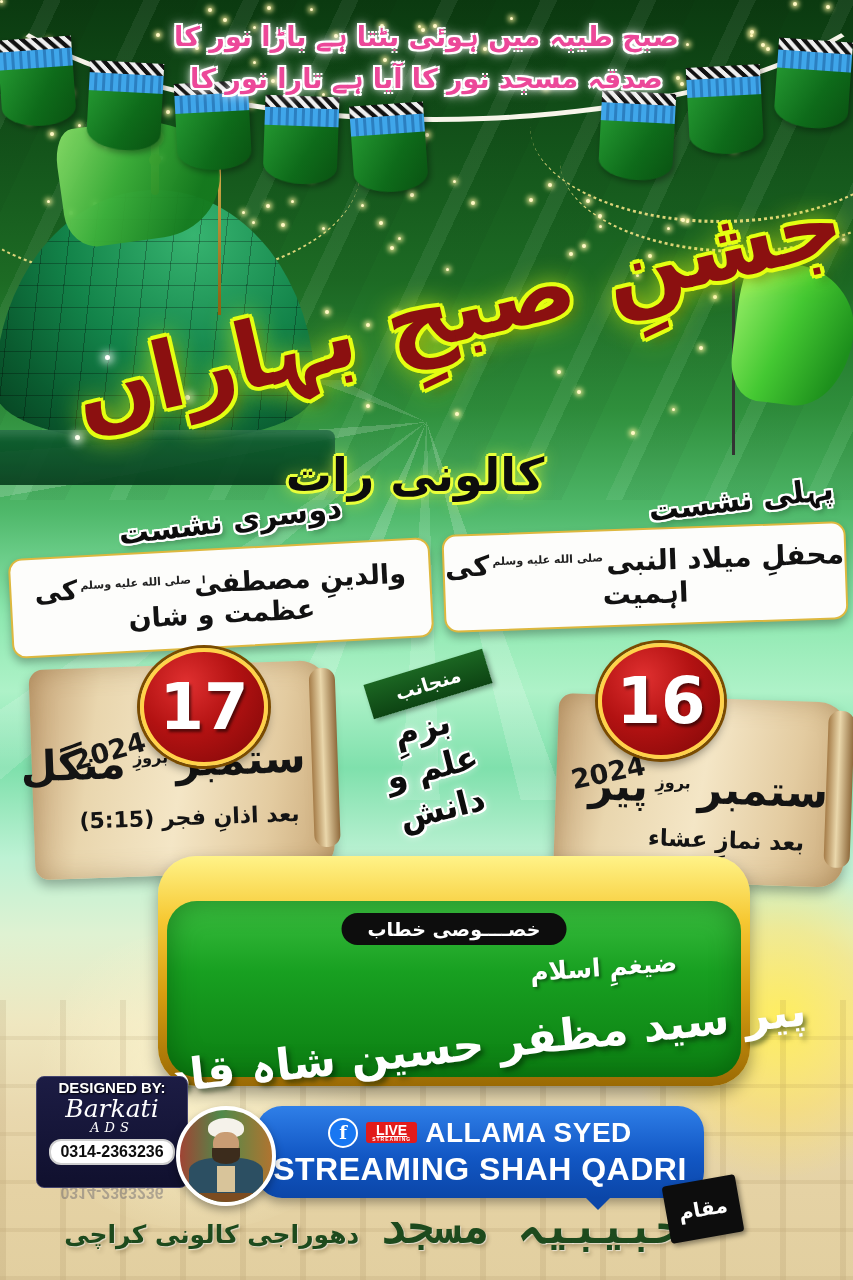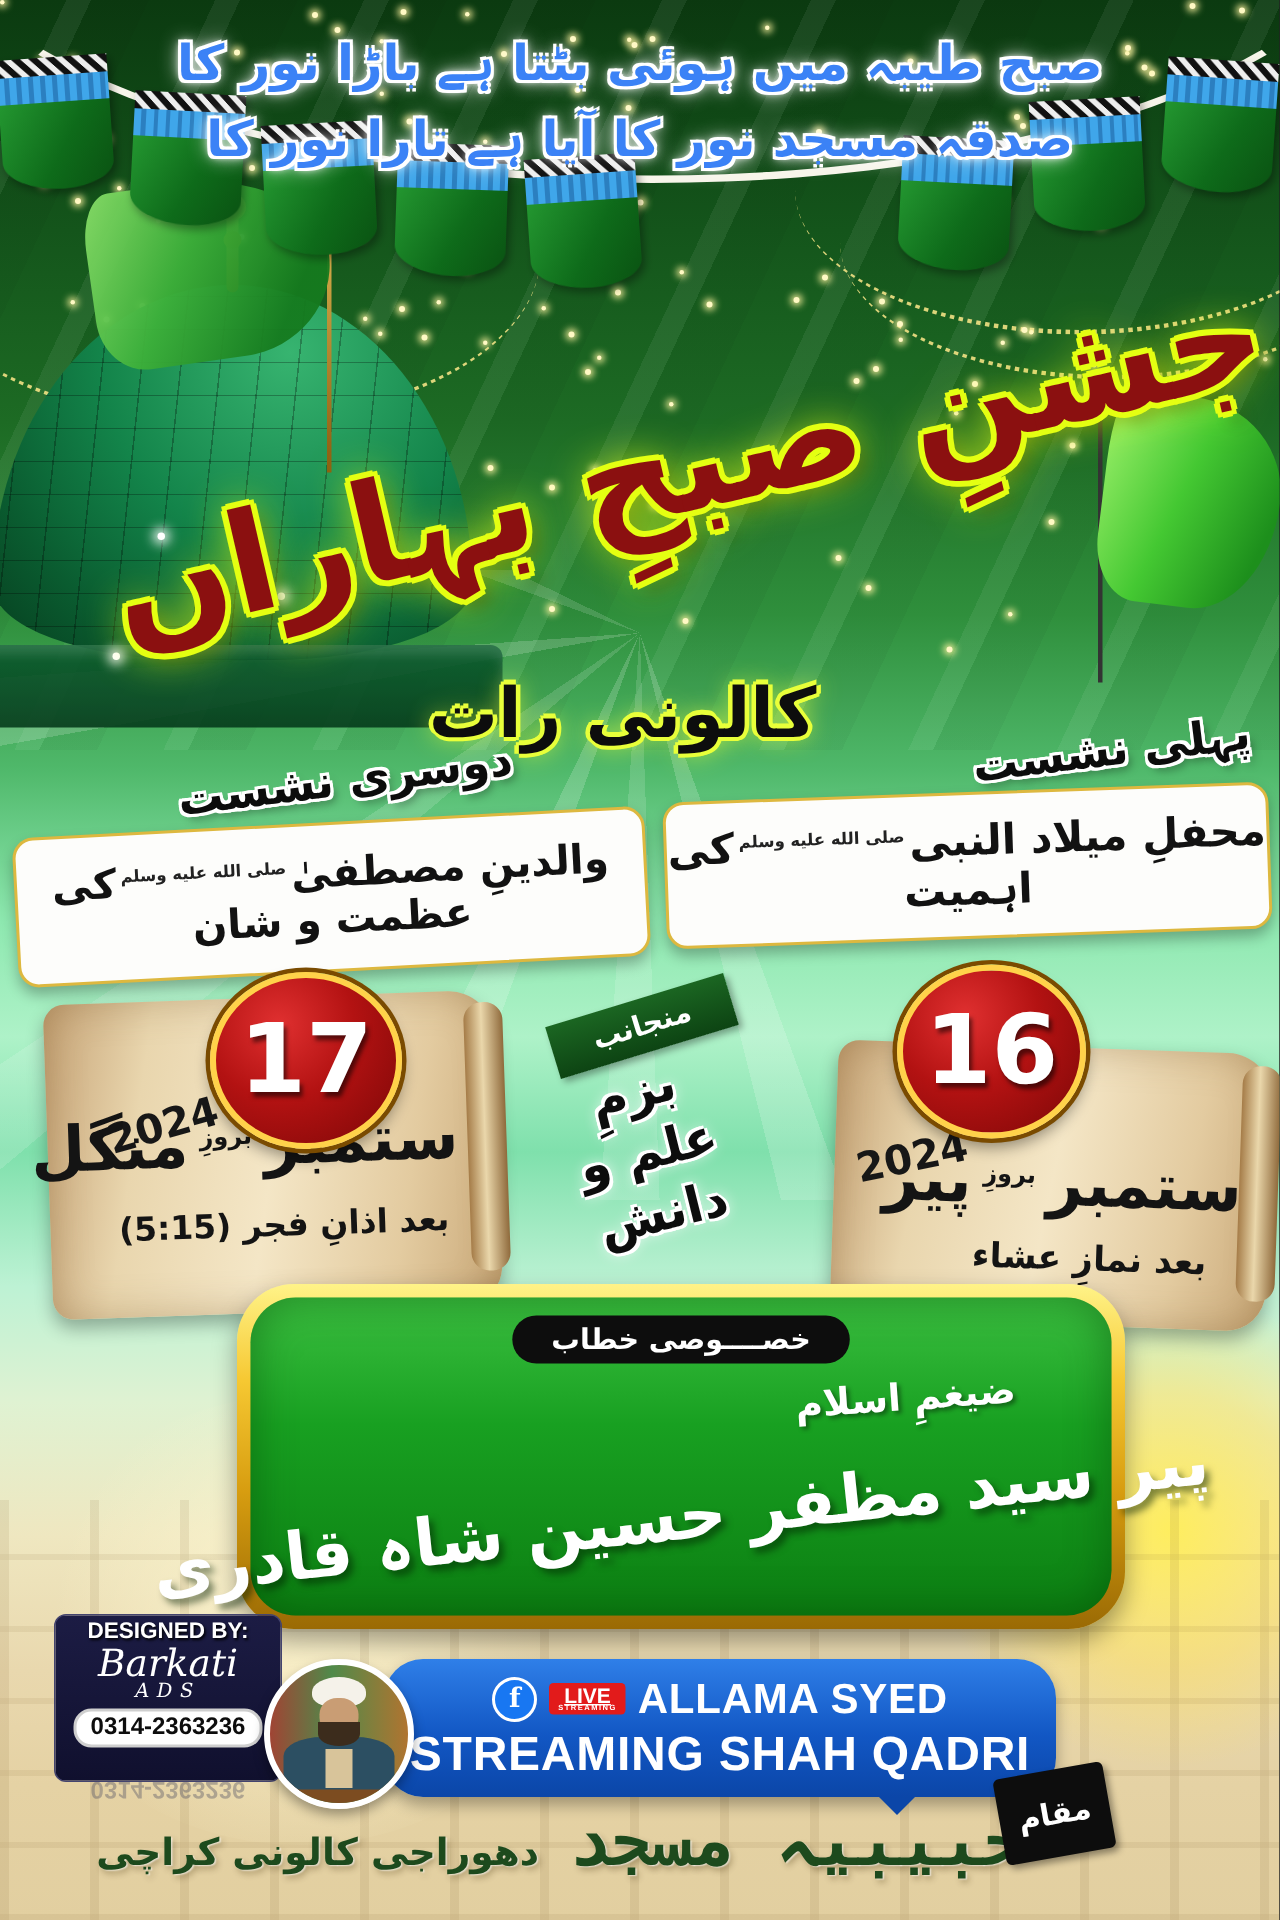--- a/index.html
+++ b/index.html
@@ -62,21 +62,21 @@
   
   .pole{position:absolute;width:3px;background:linear-gradient(180deg,#e8c15a,#8a5c10);}
   .flag-left{position:absolute;left:60px;top:120px;width:160px;height:120px;transform:rotate(-8deg);
     background:linear-gradient(120deg,#8be06a 0%,#3db03a 40%,#157a1e 80%);
     border-radius:12% 60% 40% 20% / 30% 50% 50% 30%;opacity:.95;}
   .flag-right{position:absolute;left:735px;top:265px;width:118px;height:140px;transform:rotate(7deg);
     background:linear-gradient(110deg,#9cf06a 0%,#44c832 45%,#1d8f1c 85%);
     border-radius:10% 55% 45% 25% / 35% 45% 55% 30%;}
   
   .couplet{position:absolute;left:110px;right:110px;top:16px;text-align:center;direction:rtl;
-    color:#3b82f6;font-weight:bold;font-size:33px;line-height:1.55;z-index:6;
+    color:#ec4899;font-weight:bold;font-size:27px;line-height:1.55;z-index:6;
     text-shadow:0 0 4px #fff,0 0 8px #fff,0 0 14px #fff,2px 2px 0 #fff,-2px 2px 0 #fff,2px -2px 0 #fff,-2px -2px 0 #fff;}
   
   .main-title{position:absolute;left:50%;top:255px;transform:translateX(-46%) rotate(-13deg);
     white-space:nowrap;direction:rtl;z-index:5;
     font-size:92px;font-weight:bold;color:#8b1010;
     text-shadow:
       4px 0 0 #e4ff12,-4px 0 0 #e4ff12,0 4px 0 #e4ff12,0 -4px 0 #e4ff12,
       3px 3px 0 #e4ff12,-3px 3px 0 #e4ff12,3px -3px 0 #e4ff12,-3px -3px 0 #e4ff12,
       0 0 28px rgba(226,255,20,.95),6px 8px 10px rgba(40,60,0,.45);}
   .subtitle{position:absolute;left:180px;width:470px;top:448px;text-align:center;direction:rtl;z-index:6;
@@ -125,21 +125,21 @@
     color:#fff;font-weight:bold;font-size:19px;direction:rtl;box-shadow:2px 3px 5px rgba(0,0,0,.35);}
   .bazm{position:absolute;left:362px;top:706px;width:140px;transform:rotate(-14deg);z-index:6;
     direction:rtl;text-align:center;color:#0d0d0d;font-weight:bold;font-size:33px;line-height:1.25;
     text-shadow:2px 0 0 #fff,-2px 0 0 #fff,0 2px 0 #fff,0 -2px 0 #fff,2px 2px 0 #fff,-2px -2px 0 #fff,0 0 10px #fff;}
   
   .panel-outer{position:absolute;left:158px;top:856px;width:592px;height:230px;border-radius:38px;z-index:6;
     background:linear-gradient(180deg,#fff388 0%,#f6c832 28%,#d79d10 60%,#9a6a04 100%);
     box-shadow:0 8px 16px rgba(0,0,0,.35);}
   .panel-inner{position:absolute;inset:9px;border-radius:30px;
     background:linear-gradient(180deg,#3bbf40 0%,#18a021 40%,#0c7f12 100%);
-    box-shadow:inset 0 0 30px rgba(0,60,0,.45);}
+    box-shadow:inset 0 0 30px rgba(0,60,0,.45);margin-top:36px;}
   .panel-pill{position:absolute;left:50%;top:12px;transform:translateX(-50%);
     background:#0d0d0d;color:#fff;border-radius:18px;padding:5px 26px;
     font-size:19px;font-weight:bold;direction:rtl;white-space:nowrap;}
   .panel-pre{position:absolute;right:64px;top:52px;color:#fff;font-weight:bold;font-size:25px;
     direction:rtl;transform:rotate(-4deg);text-shadow:2px 2px 3px rgba(0,0,0,.4);}
   .panel-name{position:absolute;left:50%;top:128px;transform:translate(-50%,-8px) rotate(-6deg);
     color:#fff;font-weight:bold;font-size:44px;white-space:nowrap;direction:rtl;
     text-shadow:3px 4px 5px rgba(0,30,0,.5);}
   
   .designer{position:absolute;left:36px;top:1076px;width:150px;height:108px;z-index:7;

